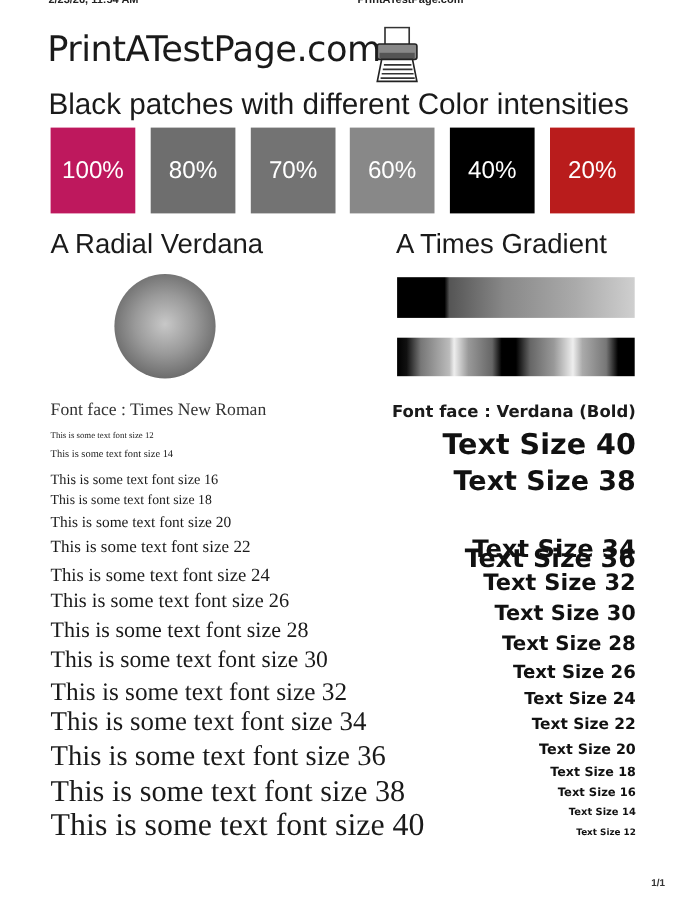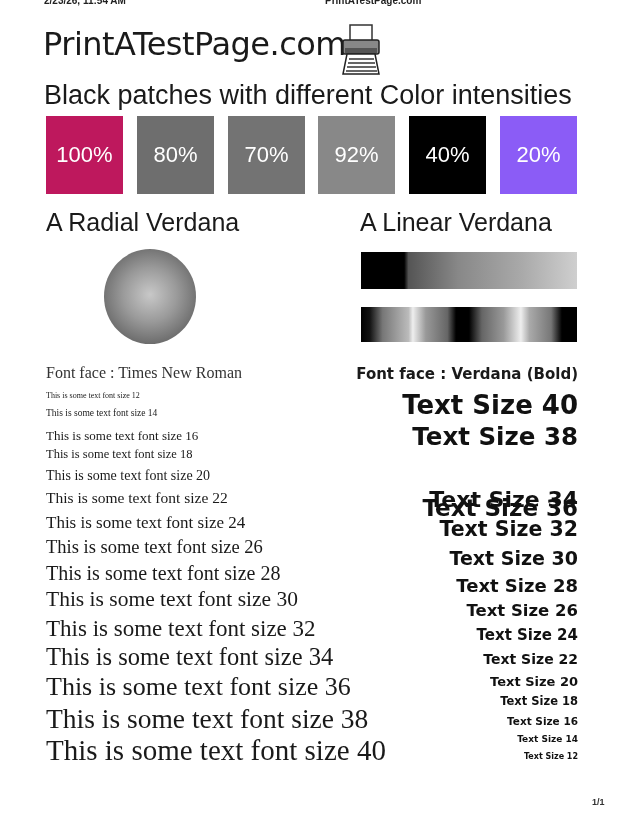--- a/index.html
+++ b/index.html
@@ -50,32 +50,32 @@
 <div class="abs patch" style="left:46px;background:#be185d;">
     <span>100%</span>
   </div>
 <div class="abs patch" style="left:137px;background:#6e6e6e;">
     <span>80%</span>
   </div>
 <div class="abs patch" style="left:228px;background:#737373;">
     <span>70%</span>
   </div>
 <div class="abs patch" style="left:318px;background:#888888;">
-    <span>92%</span>
+    <span>60%</span>
   </div>
 <div class="abs patch" style="left:409px;background:#000000;">
     <span>40%</span>
   </div>
-<div class="abs patch" style="left:500px;background:#8b5cf6;">
+<div class="abs patch" style="left:500px;background:#b91c1c;">
     <span>20%</span>
   </div>
 
 <div class="abs h-sans radial-title">A Radial Verdana</div>
 <div class="abs circle"></div>
-<div class="abs h-sans linear-title">A Linear Verdana</div>
+<div class="abs h-sans linear-title">A Times Gradient</div>
 <div class="abs bar1"></div>
 <div class="abs bar2"></div>
 
 <div class="abs tnr-title">Font face : Times New Roman</div>
 <div class="abs tnr" style="top:392px;font-size:8px;">This is some text font size 12</div>
 <div class="abs tnr" style="top:409px;font-size:9.5px;">This is some text font size 14</div>
 <div class="abs tnr" style="top:429px;font-size:13px;">This is some text font size 16</div>
 <div class="abs tnr" style="top:448px;font-size:12.5px;">This is some text font size 18</div>
 <div class="abs tnr" style="top:469px;font-size:14px;">This is some text font size 20</div>
 <div class="abs tnr" style="top:490px;font-size:15.5px;">This is some text font size 22</div>

